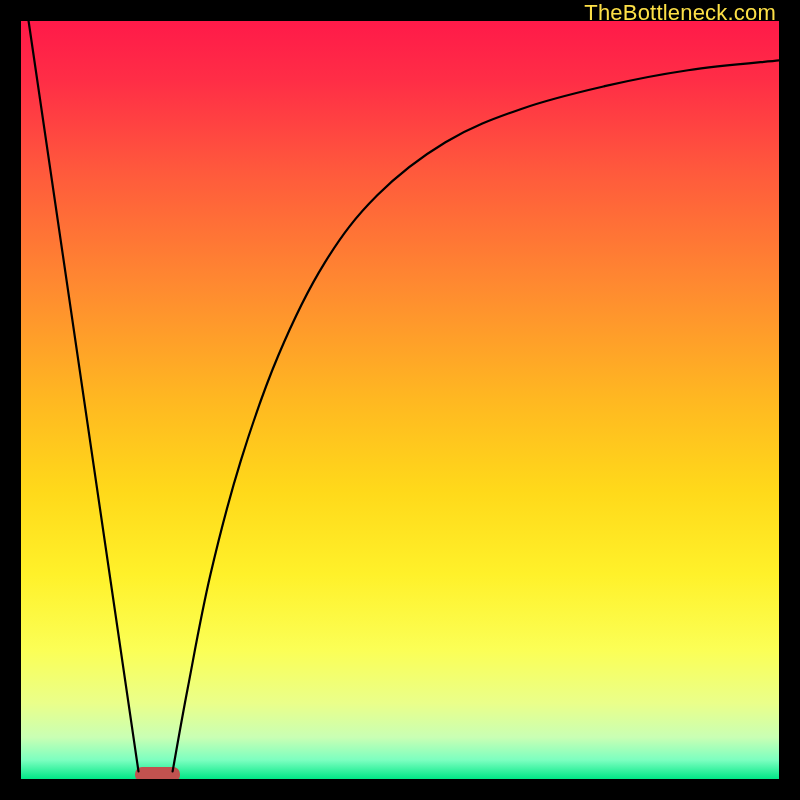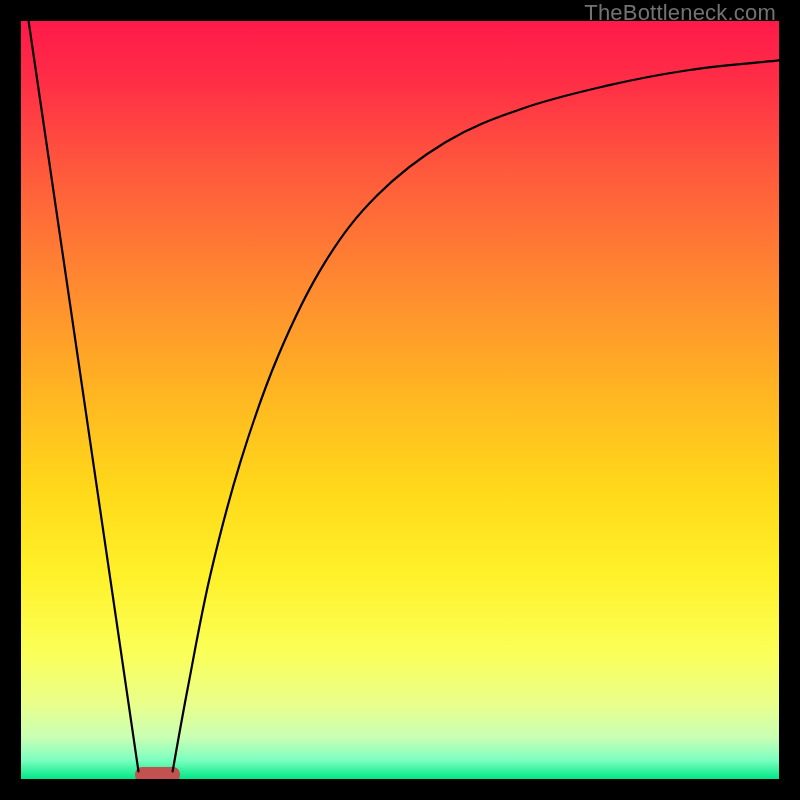--- a/index.html
+++ b/index.html
@@ -40,21 +40,21 @@
     position: absolute;
     inset: 0;
     width: 758px;
     height: 758px;
     overflow: visible;
   }
   .watermark {
     position: absolute;
     top: 0;
     right: 24px;
-    color: #737373;
+    color: #fde047;
     font-size: 22px;
     font-family: Arial, Helvetica, sans-serif;
     letter-spacing: 0.2px;
     user-select: none;
   }
   .badge {
     position: absolute;
     height: 15px;
     border-radius: 7px;
   }

